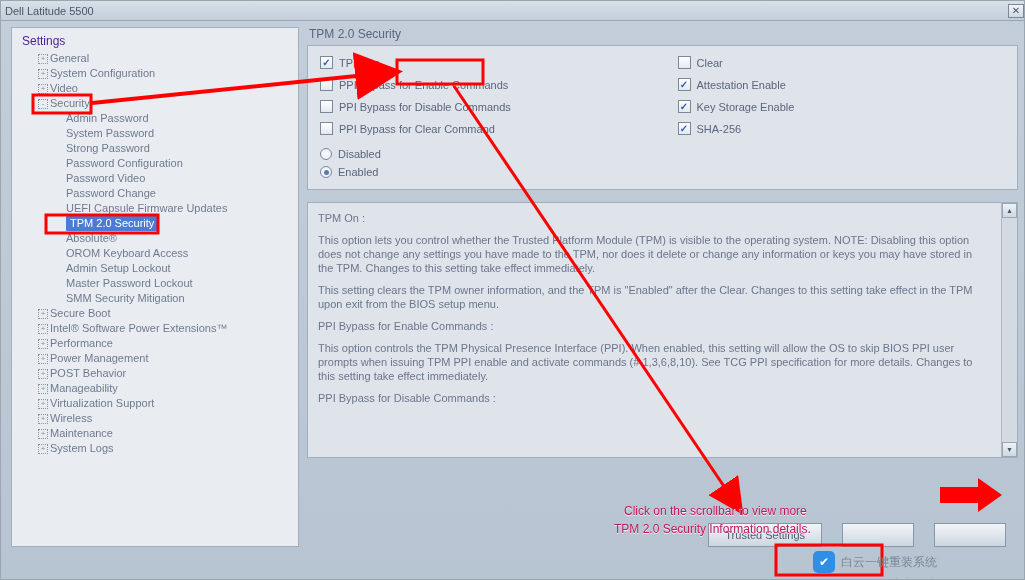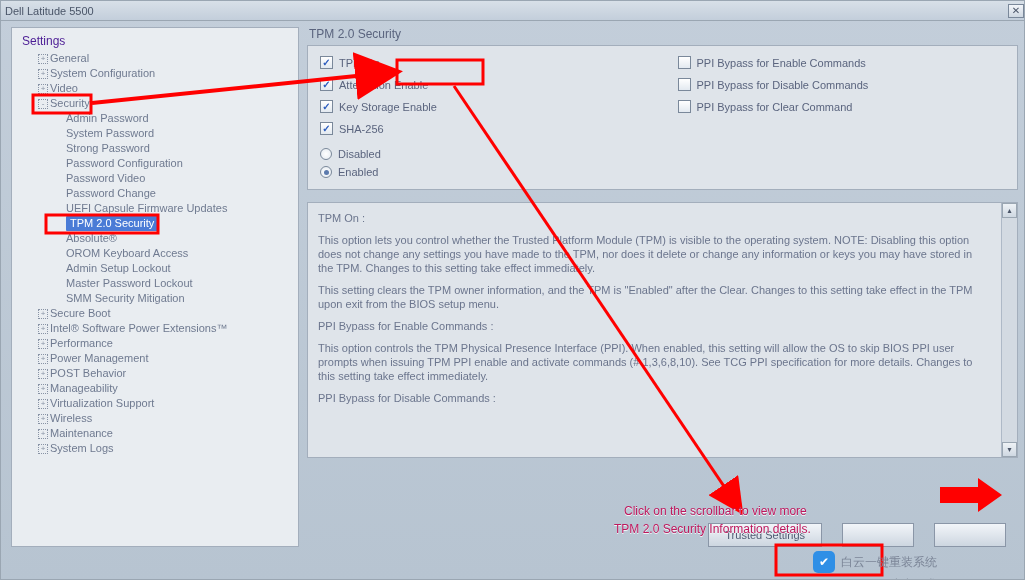--- a/index.html
+++ b/index.html
@@ -225,20 +225,24 @@
     <div class="right">
       <div class="section-title">TPM 2.0 Security</div>
       <div class="opts">
         <div class="grid" id="opts">
             <div class="ck">
               <span class="box">✓</span>
               <span>TPM On</span>
             </div>
             <div class="ck">
               <span class="box"></span>
+              <span>Clear</span>
+            </div>
+            <div class="ck">
+              <span class="box"></span>
               <span>PPI Bypass for Enable Commands</span>
             </div>
             <div class="ck">
               <span class="box">✓</span>
               <span>Attestation Enable</span>
             </div>
             <div class="ck">
               <span class="box"></span>
               <span>PPI Bypass for Disable Commands</span>
             </div>

